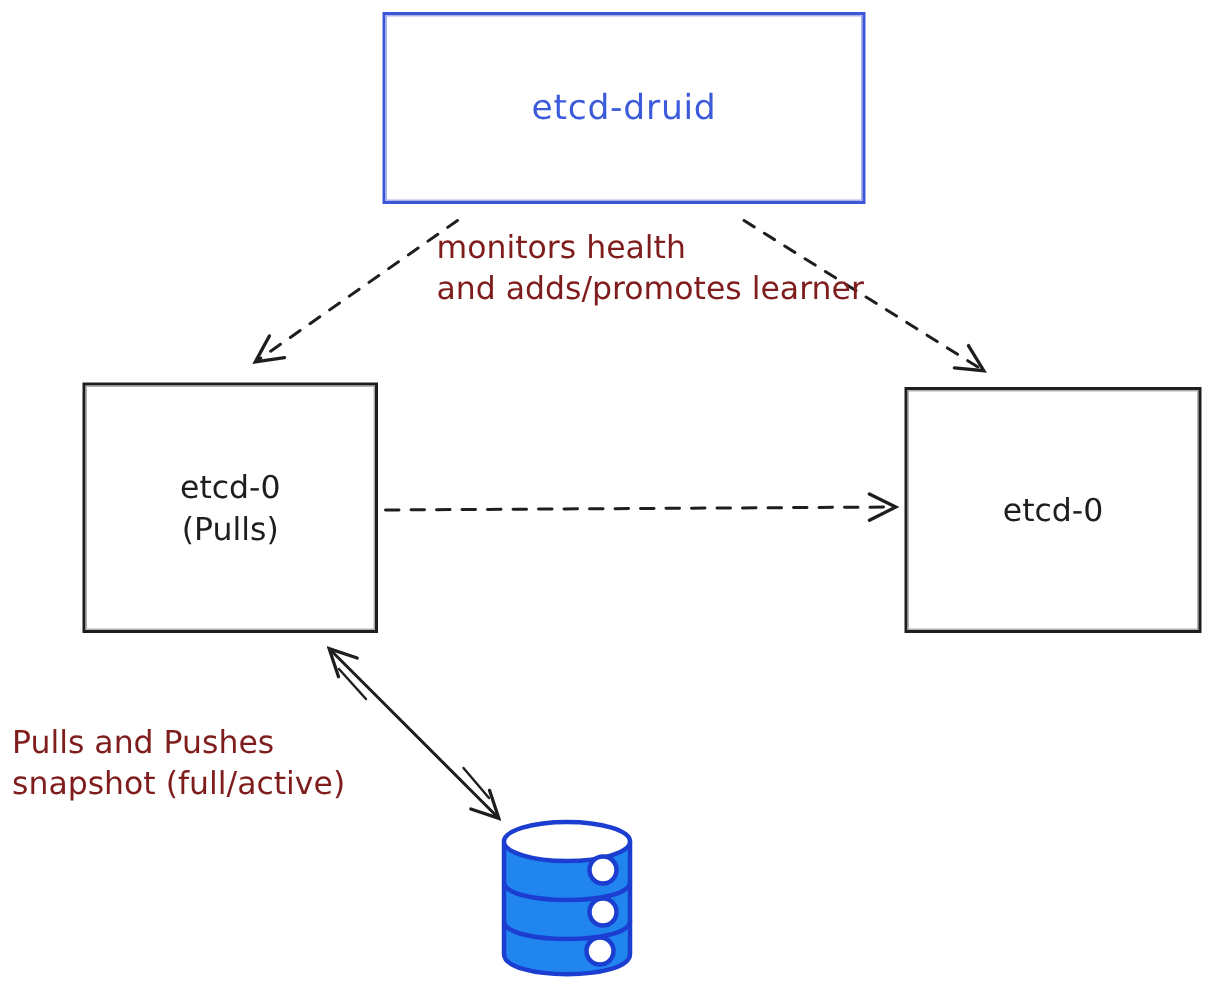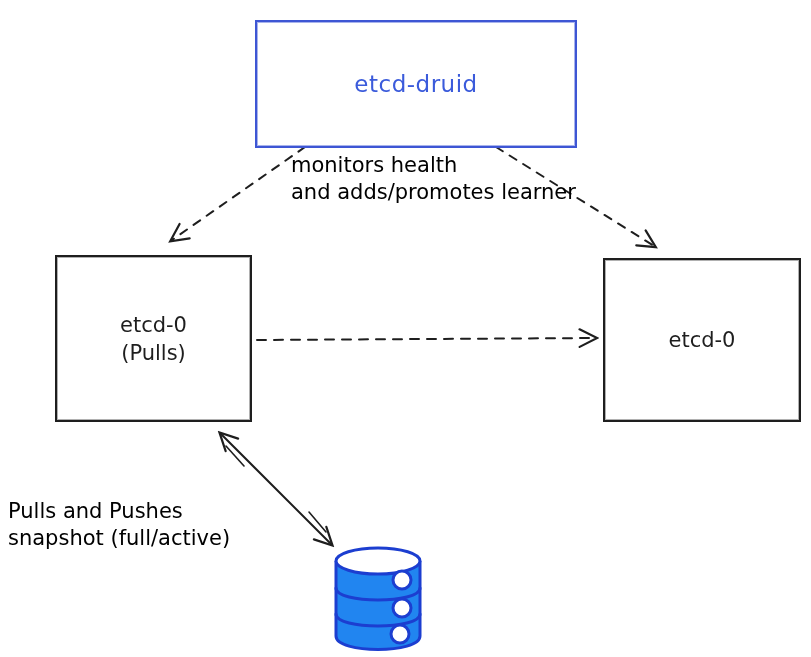--- a/index.html
+++ b/index.html
@@ -27,21 +27,21 @@
     position: absolute;
     display: flex;
     align-items: center;
     justify-content: center;
     text-align: center;
     background: #ffffff;
     box-sizing: border-box;
   }
   .node-druid {
     left: 255px;
-    top: 20px;
+    top: 8px;
     width: 322px;
     height: 128px;
     border: 2px solid #3e56d4;
     box-shadow: inset 0 0 0 1px rgba(62, 86, 212, 0.45);
     color: #3b5bdb;
     font-size: 23px;
     letter-spacing: 0.5px;
   }
   .node-leader {
     left: 55px;
@@ -62,28 +62,28 @@
     box-shadow: inset 0 0 0 1px rgba(30, 30, 30, 0.35);
     color: #1e1e1e;
     font-size: 21px;
   }
   .node .node-text {
     line-height: 28px;
     white-space: nowrap;
   }
   .edge-label {
     position: absolute;
-    color: #000000;
+    color: #7f1d1d;
     font-size: 21px;
     line-height: 27px;
     white-space: nowrap;
   }
   .label-monitor { left: 291px; top: 152px; }
   .label-sync    { left: 302px; top: 276px; }
-  .label-snapshot{ left: 8px;   top: 498px; }
+  .label-snapshot{ left: 8px;   top: 482px; }
 </style>
 </head>
 <body>
 
 <div class="canvas">
 
   <svg class="edges-layer" width="811" height="657" viewBox="0 0 811 657" xmlns="http://www.w3.org/2000/svg">
     <defs>
       <marker id="arrowhead" viewBox="0 0 20 20" markerWidth="22" markerHeight="22" refX="16" refY="10" orient="auto-start-reverse" markerUnits="userSpaceOnUse">
         <path d="M2,2 C10,6 14,8 18,10 C14,12 10,14 2,18" fill="none" stroke="#1e1e1e" stroke-width="2" stroke-linecap="round"></path>

